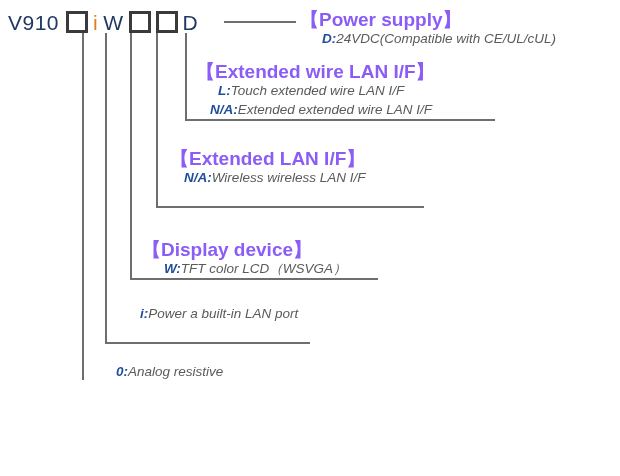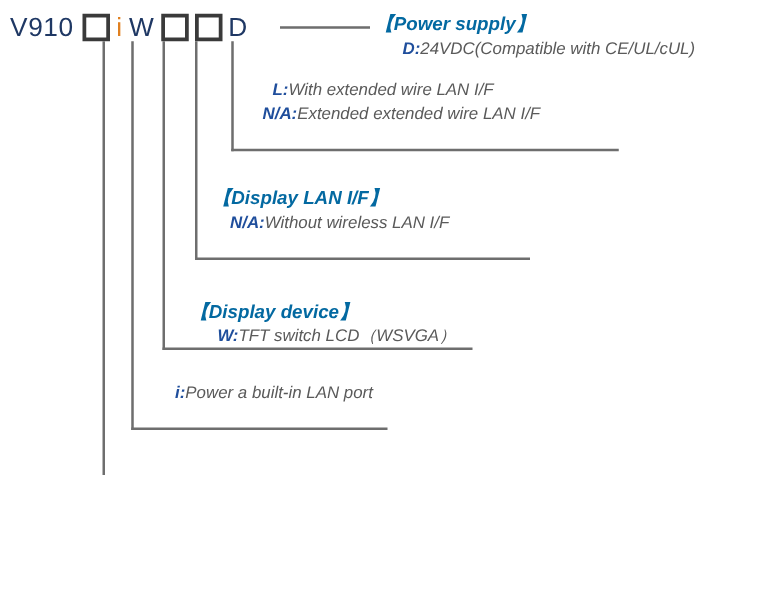--- a/index.html
+++ b/index.html
@@ -59,26 +59,25 @@
     position: absolute;
     height: 2px;
     background: #6e6e6e;
   }
 
   
   .spec-block {
     position: absolute;
   }
   .spec-title {
-    font-size: 15px;
+    font-size: 19px;
     font-weight: bold;
-    color: #0369a1;
+    color: #8b5cf6;
     line-height: 19px;
     white-space: nowrap;
-    font-style: italic;
   }
   .spec-row {
     font-size: 13.5px;
     line-height: 19px;
     white-space: nowrap;
     color: #5a5a5a;
     font-style: italic;
   }
   .spec-code {
     font-weight: bold;
@@ -129,44 +128,48 @@
   <div class="hline" style="left:82px; top:428px; width:185px;"></div>
 
   <div class="spec-block" style="left:300px; top:10px;">
     <div class="spec-title">【Power supply】</div>
     <div class="spec-row indent-1">
       <span class="spec-code">D:</span><span class="spec-desc">24VDC(Compatible with CE/UL/cUL)</span>
     </div>
   </div>
 
   <div class="spec-block" style="left:196px; top:62px;">
+    <div class="spec-title">【Extended wire LAN I/F】</div>
     <div class="spec-row indent-1">
-      <span class="spec-code">L:</span><span class="spec-desc">With extended wire LAN I/F</span>
+      <span class="spec-code">L:</span><span class="spec-desc">Touch extended wire LAN I/F</span>
     </div>
     <div class="spec-row indent-2">
       <span class="spec-code">N/A:</span><span class="spec-desc">Extended extended wire LAN I/F</span>
     </div>
   </div>
 
   <div class="spec-block" style="left:170px; top:149px;">
-    <div class="spec-title">【Display LAN I/F】</div>
+    <div class="spec-title">【Extended LAN I/F】</div>
     <div class="spec-row indent-2">
-      <span class="spec-code">N/A:</span><span class="spec-desc">Without wireless LAN I/F</span>
+      <span class="spec-code">N/A:</span><span class="spec-desc">Wireless wireless LAN I/F</span>
     </div>
   </div>
 
-  <div class="spec-block" style="left:152px; top:240px;">
+  <div class="spec-block" style="left:142px; top:240px;">
     <div class="spec-title">【Display device】</div>
     <div class="spec-row indent-1">
-      <span class="spec-code">W:</span><span class="spec-desc">TFT switch LCD（WSVGA）</span>
+      <span class="spec-code">W:</span><span class="spec-desc">TFT color LCD（WSVGA）</span>
     </div>
   </div>
 
   <div class="spec-block" style="left:118px; top:304px;">
     <div class="spec-row indent-1">
       <span class="spec-code">i:</span><span class="spec-desc">Power a built-in LAN port</span>
     </div>
   </div>
 
   <div class="spec-block" style="left:94px; top:362px;">
+    <div class="spec-row indent-1">
+      <span class="spec-code">0:</span><span class="spec-desc">Analog resistive</span>
+    </div>
   </div>
 
 </div>
 
 </body></html>

